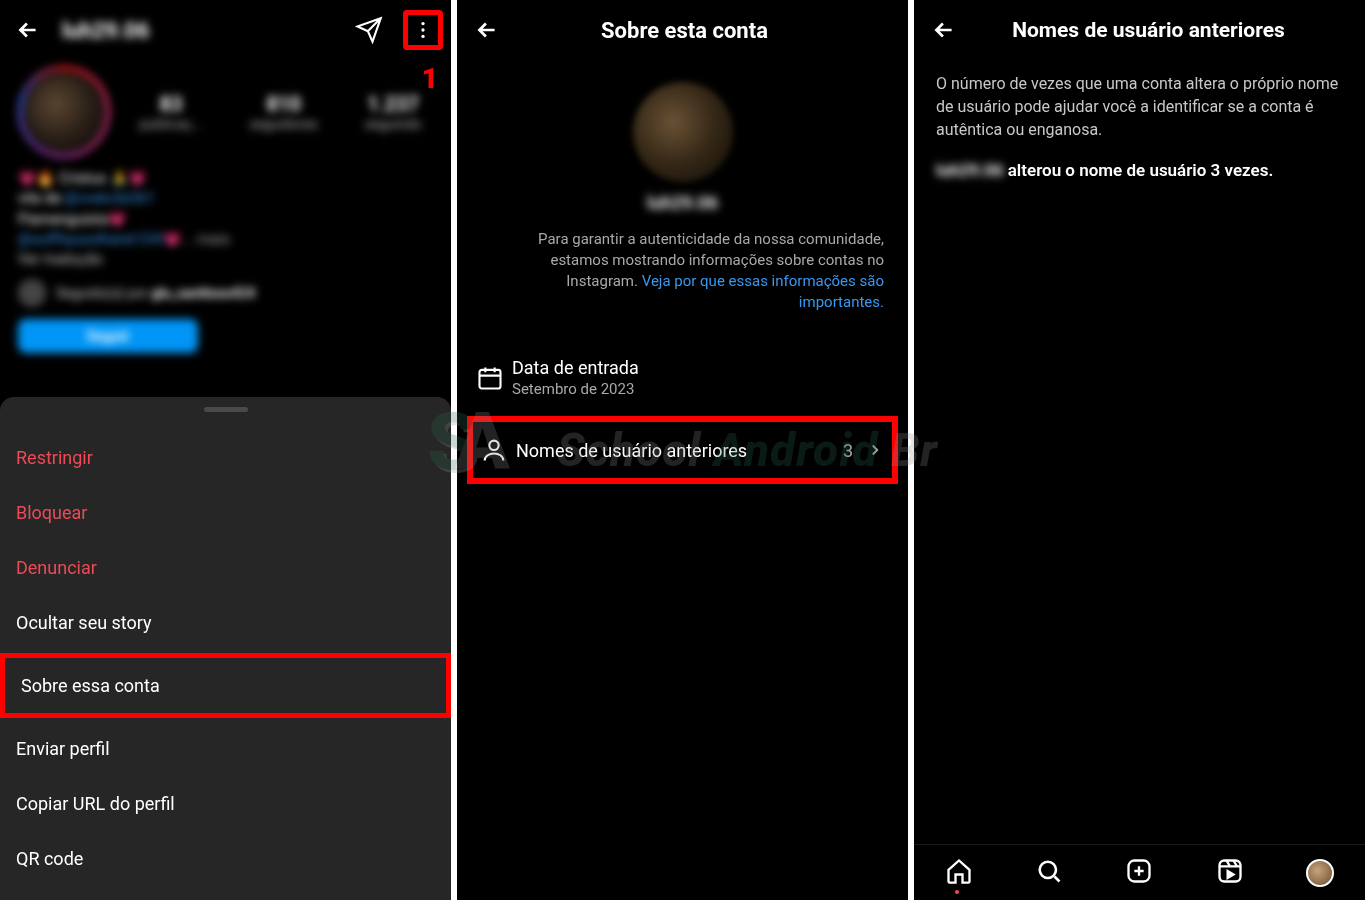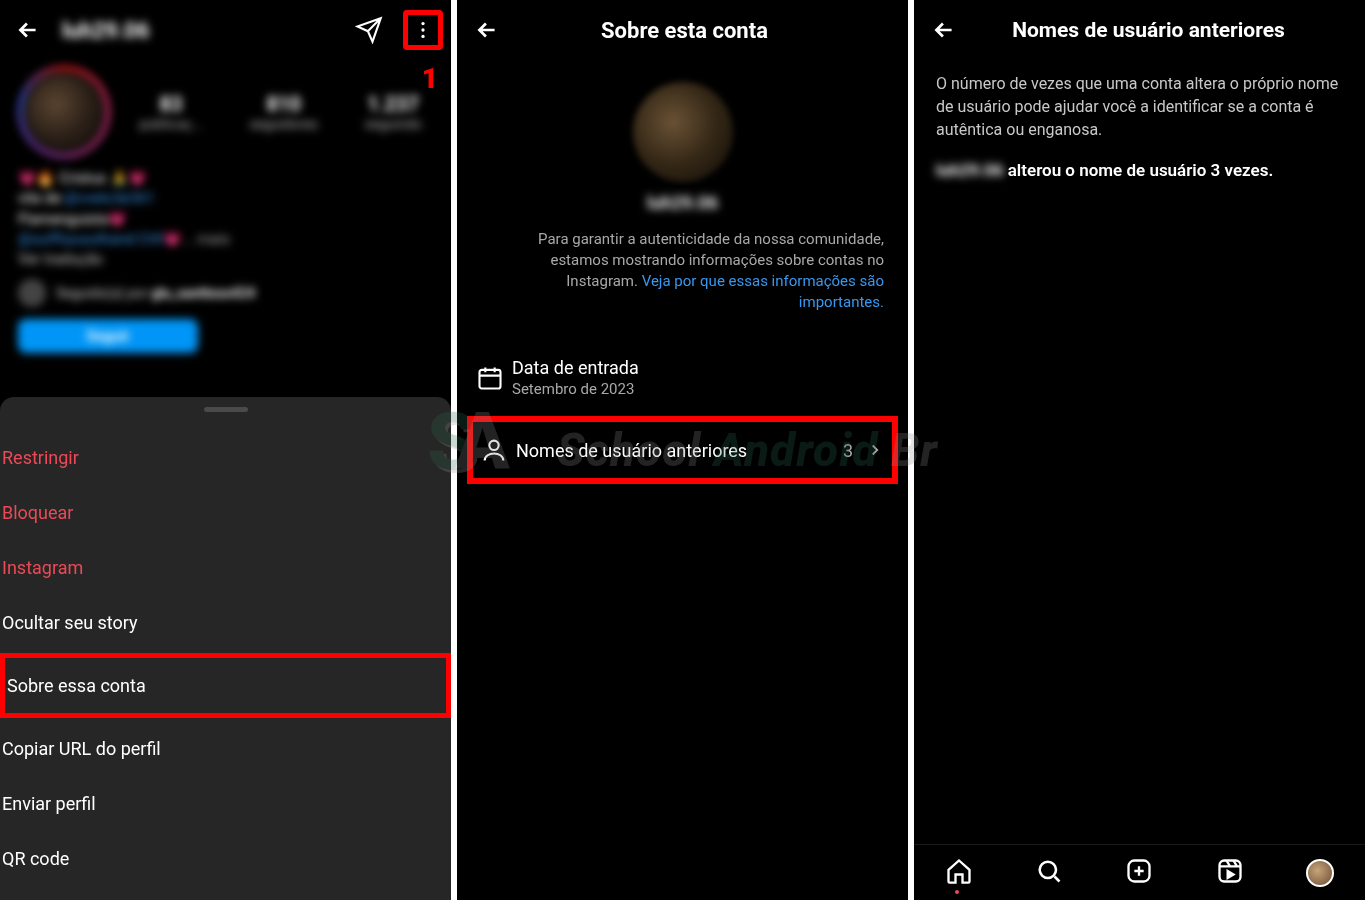--- a/index.html
+++ b/index.html
@@ -148,21 +148,21 @@
       bottom: 0;
       left: 0;
       right: 0;
       background: #262626;
       border-top-left-radius: 14px;
       border-top-right-radius: 14px;
       padding: 10px 0 14px;
     }
     .drag-handle { width: 44px; height: 5px; background:#4a4a4a; border-radius:3px; margin:0 auto 18px; }
     .sheet-item {
-      padding: 17px 2px;
+      padding: 17px 16px;
       font-size: 18px;
     }
     .sheet-item.danger { color: #ed4956; }
     .sheet-item.hl { border:5px solid #ff0000; margin:3px 0; }
 
     
     .p2-header {
       display: flex;
       align-items: center;
       padding: 10px 10px 22px;
@@ -344,25 +344,25 @@
     </div>
     <button class="follow-btn">Seguir</button>
   </div>
 
   <div class="red-number num2">2</div>
 
   <div class="sheet">
     <div class="drag-handle"></div>
     <div class="sheet-item danger">Restringir</div>
     <div class="sheet-item danger">Bloquear</div>
-    <div class="sheet-item danger">Instagram</div>
+    <div class="sheet-item danger">Denunciar</div>
     <div class="sheet-item">Ocultar seu story</div>
     <div class="sheet-item hl">Sobre essa conta</div>
+    <div class="sheet-item">Enviar perfil</div>
     <div class="sheet-item">Copiar URL do perfil</div>
-    <div class="sheet-item">Enviar perfil</div>
     <div class="sheet-item">QR code</div>
   </div>
 </div>
 
 <div class="panel">
   <div class="p2-header">
     <div class="icon-btn">
       <svg width="26" height="26" viewBox="0 0 24 24" fill="none" stroke="#fff" stroke-width="2.5">
           <path d="M19 12H5M11 18l-6-6 6-6"></path>
         </svg>

